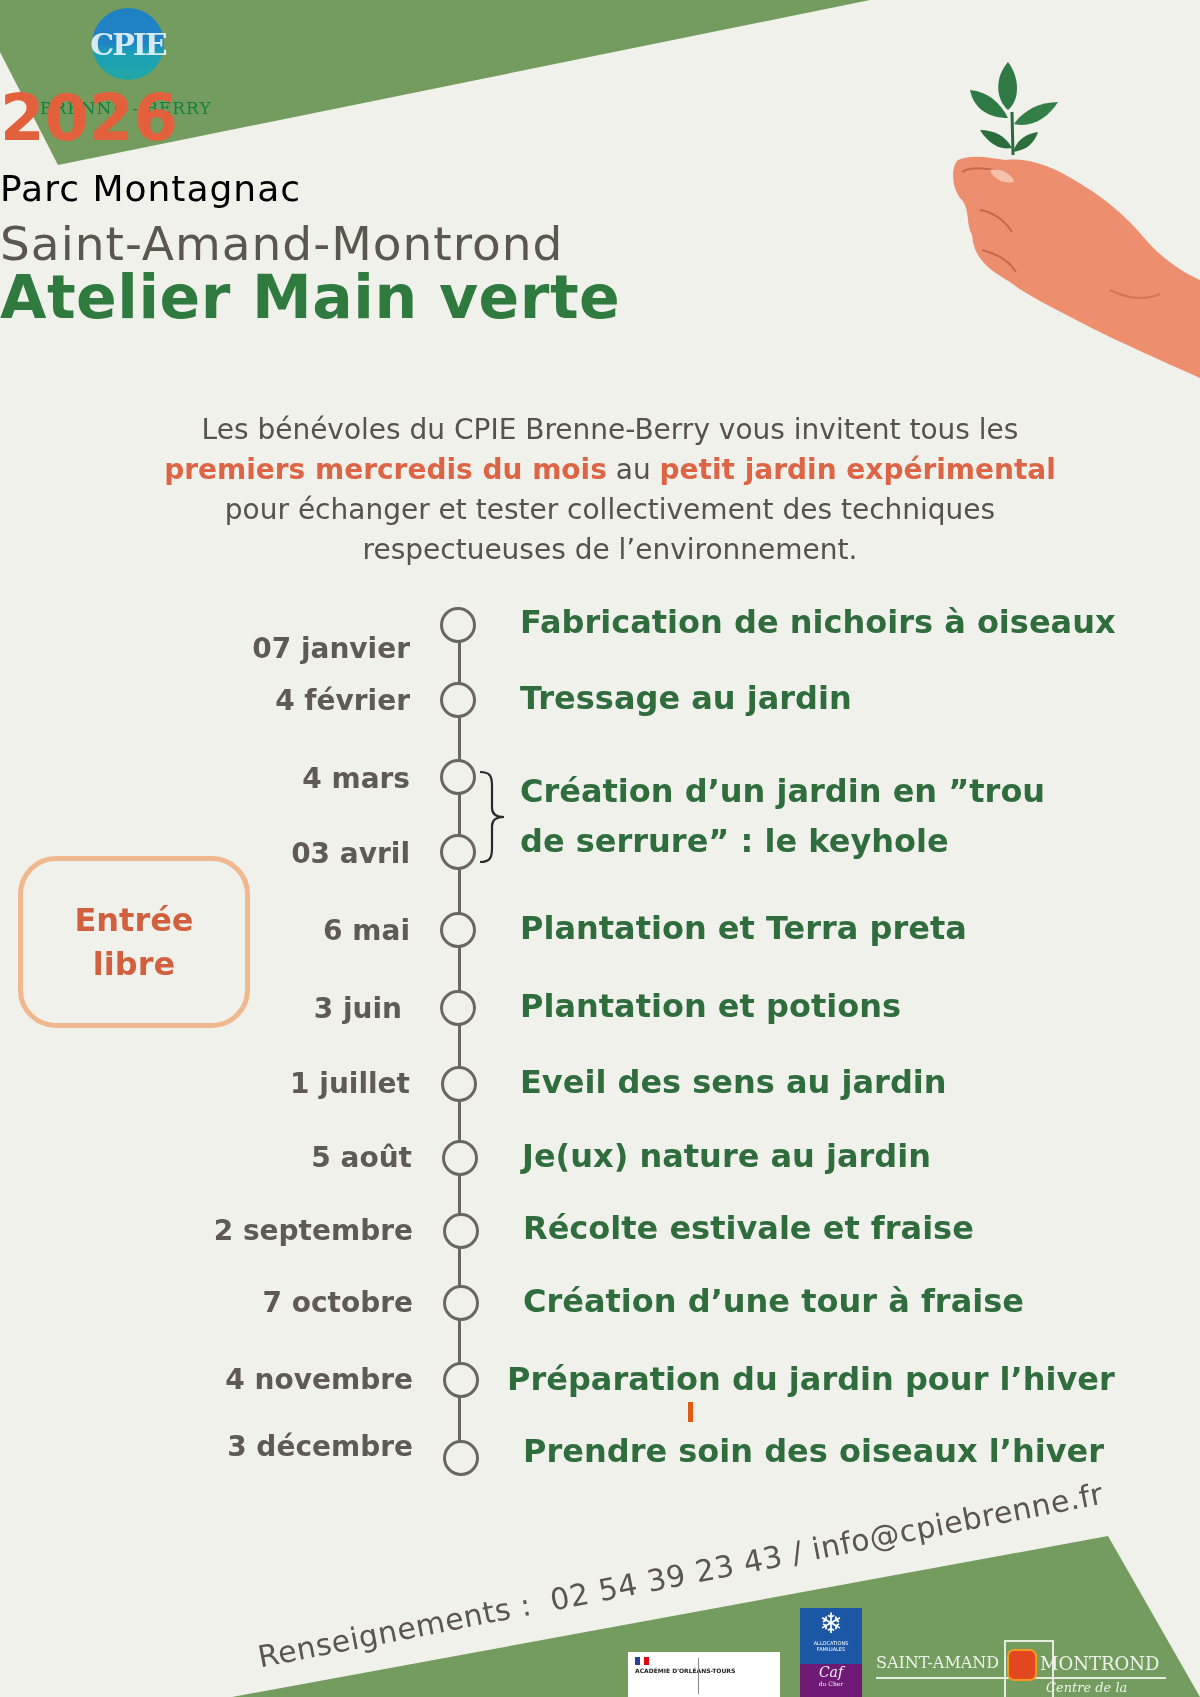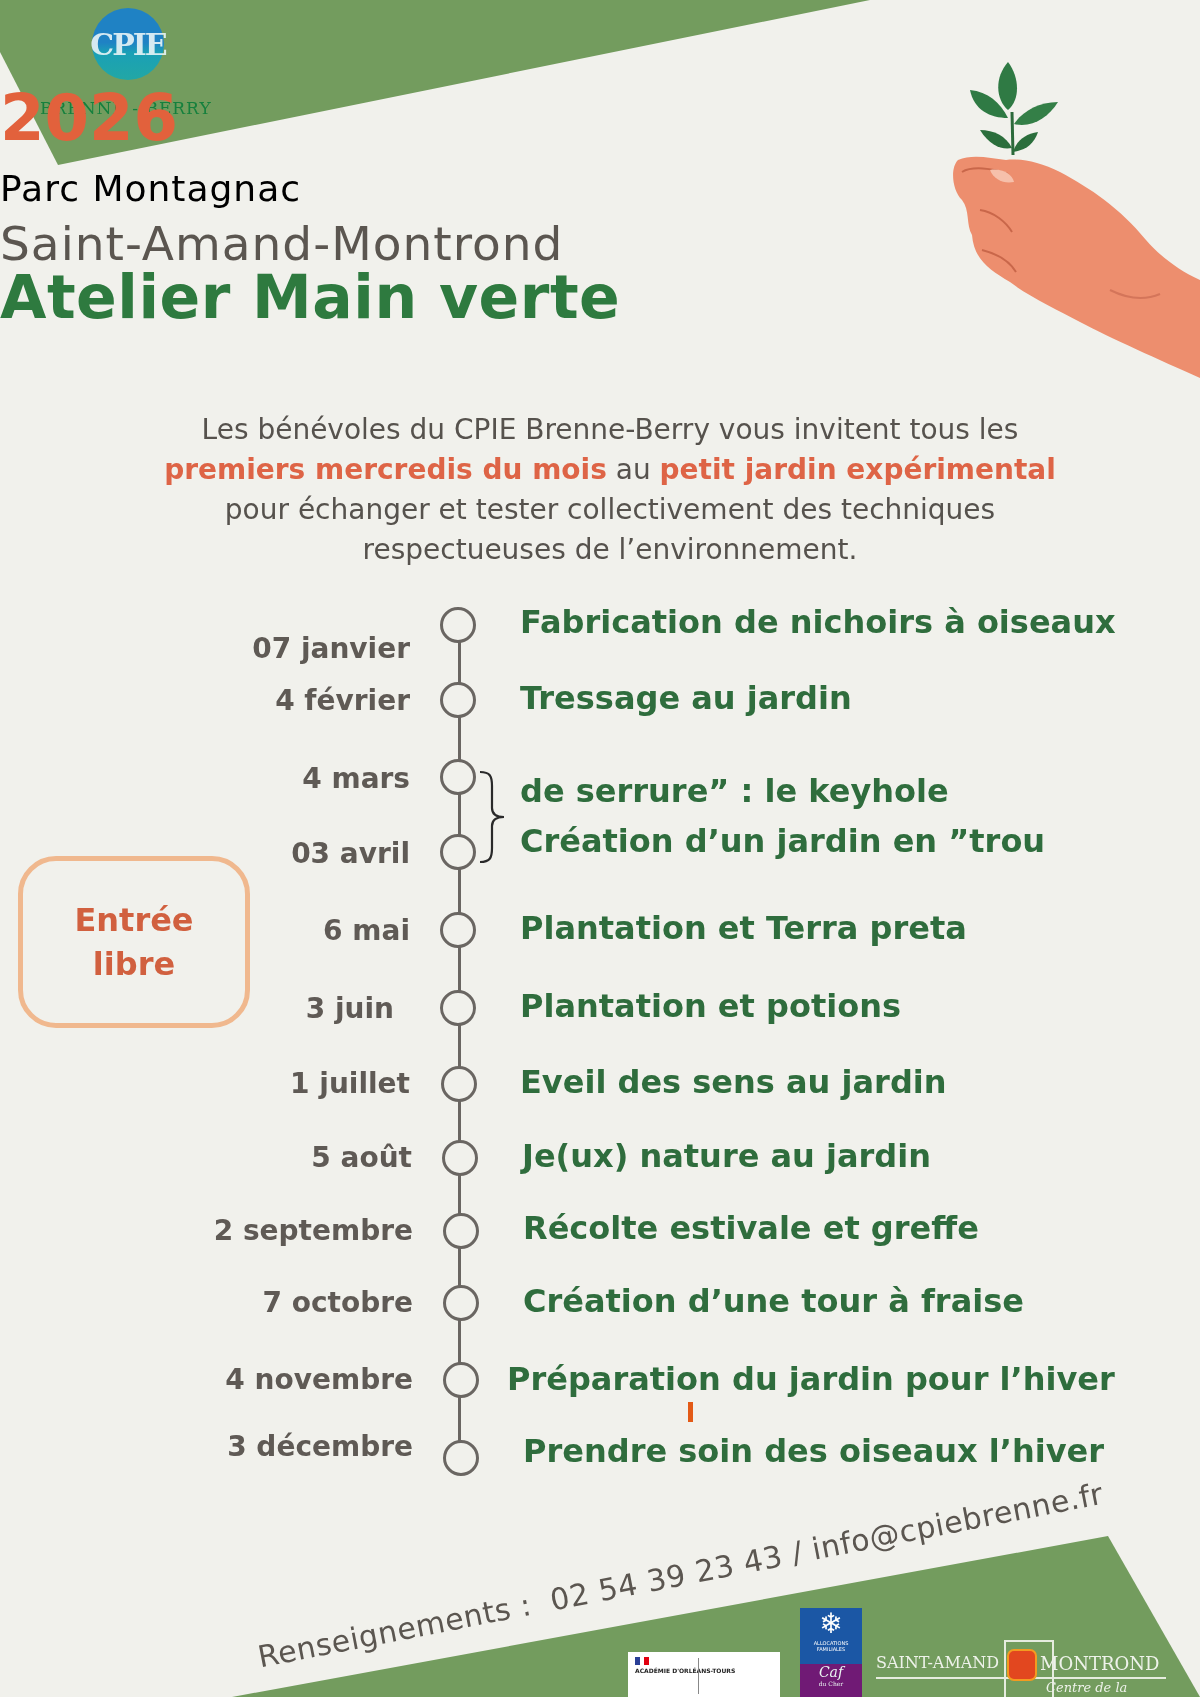--- a/index.html
+++ b/index.html
@@ -131,44 +131,44 @@
   <div class="tl-node" style="left:443px;top:1213px;"></div>
   <div class="tl-node" style="left:443px;top:1285px;"></div>
   <div class="tl-node" style="left:443px;top:1362px;"></div>
   <div class="tl-node" style="left:443px;top:1440px;"></div>
 
   <div class="tl-date" style="left:180px;top:632px;">07 janvier</div>
   <div class="tl-date" style="left:180px;top:684px;">4 février</div>
   <div class="tl-date" style="left:180px;top:762px;">4 mars</div>
   <div class="tl-date" style="left:180px;top:837px;">03 avril</div>
   <div class="tl-date" style="left:180px;top:914px;">6 mai</div>
-  <div class="tl-date" style="left:164px;top:992px;">3 juin</div>
+  <div class="tl-date" style="left:172px;top:992px;">3 juin</div>
   <div class="tl-date" style="left:180px;top:1067px;">1 juillet</div>
   <div class="tl-date" style="left:182px;top:1141px;">5 août</div>
   <div class="tl-date" style="left:183px;top:1214px;">2 septembre</div>
   <div class="tl-date" style="left:183px;top:1286px;">7 octobre</div>
   <div class="tl-date" style="left:183px;top:1363px;">4 novembre</div>
   <div class="tl-date" style="left:183px;top:1430px;">3 décembre</div>
 
   <div class="tl-act" style="left:520px;top:603px;">Fabrication de nichoirs à oiseaux</div>
   <div class="tl-act" style="left:520px;top:679px;">Tressage au jardin</div>
 
   <svg class="brace" width="30" height="94" viewBox="0 0 30 94">
     <path d="M2 2 C12 2 14 6 14 16 L14 38 C14 44 18 47 26 47 C18 47 14 50 14 56 L14 78 C14 88 12 92 2 92" stroke="#2a2a2a" stroke-width="2.2" fill="none"></path>
   </svg>
   <div class="tl-act two" style="left:520px;top:766px;">
+    <div>Création d’un jardin en ”trou</div>
     <div>de serrure” : le keyhole</div>
-    <div>Création d’un jardin en ”trou</div>
   </div>
 
   <div class="tl-act" style="left:520px;top:909px;">Plantation et Terra preta</div>
   <div class="tl-act" style="left:520px;top:987px;">Plantation et potions</div>
   <div class="tl-act" style="left:520px;top:1063px;">Eveil des sens au jardin</div>
   <div class="tl-act" style="left:522px;top:1137px;">Je(ux) nature au jardin</div>
-  <div class="tl-act" style="left:523px;top:1209px;">Récolte estivale et greffe</div>
+  <div class="tl-act" style="left:523px;top:1209px;">Récolte estivale et fraise</div>
   <div class="tl-act" style="left:523px;top:1282px;">Création d’une tour à fraise</div>
   <div class="tl-act" style="left:507px;top:1360px;">Préparation du jardin pour l’hiver</div>
   <div class="tl-act" style="left:523px;top:1432px;">Prendre soin des oiseaux l’hiver</div>
 </div>
 
 <div class="abs cursor-mark"></div>
 
 <div class="abs contact">
   <span>Renseignements :</span><span class="gap"></span><span>02 54 39 23 43</span>
   <span>/</span>

